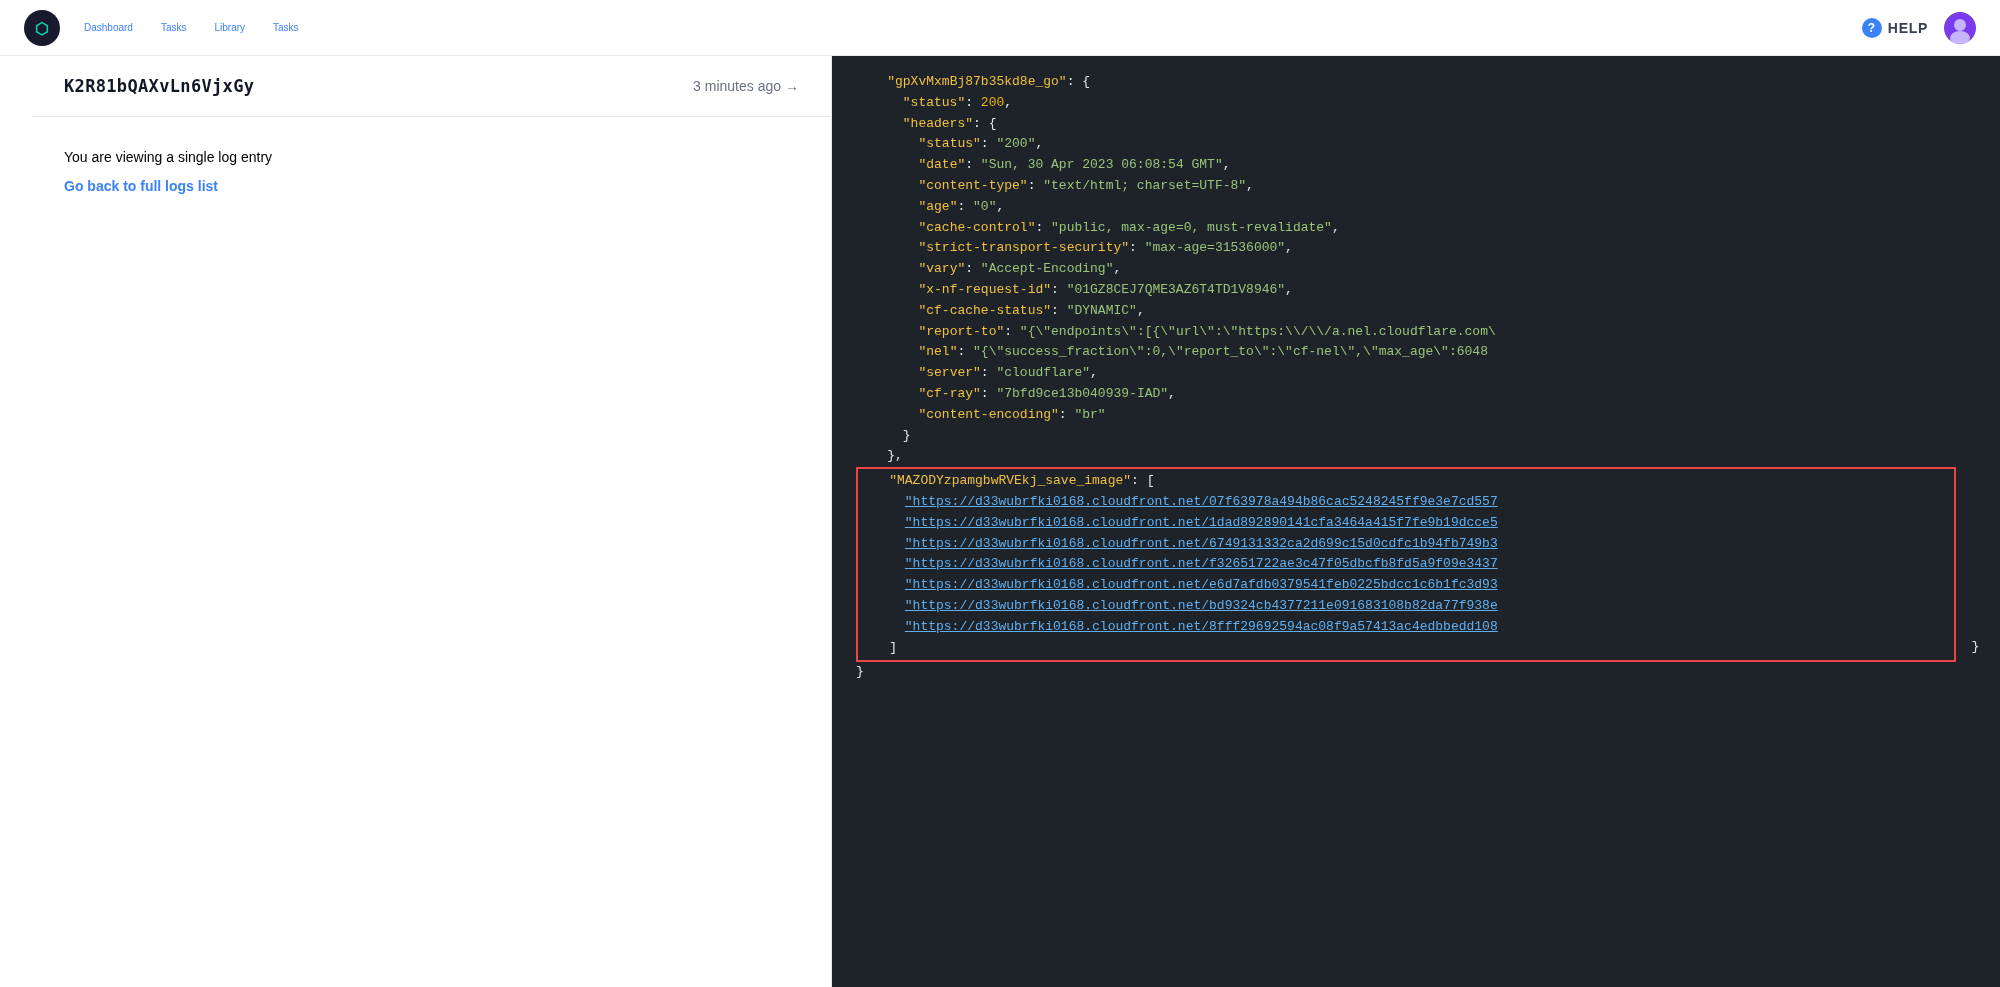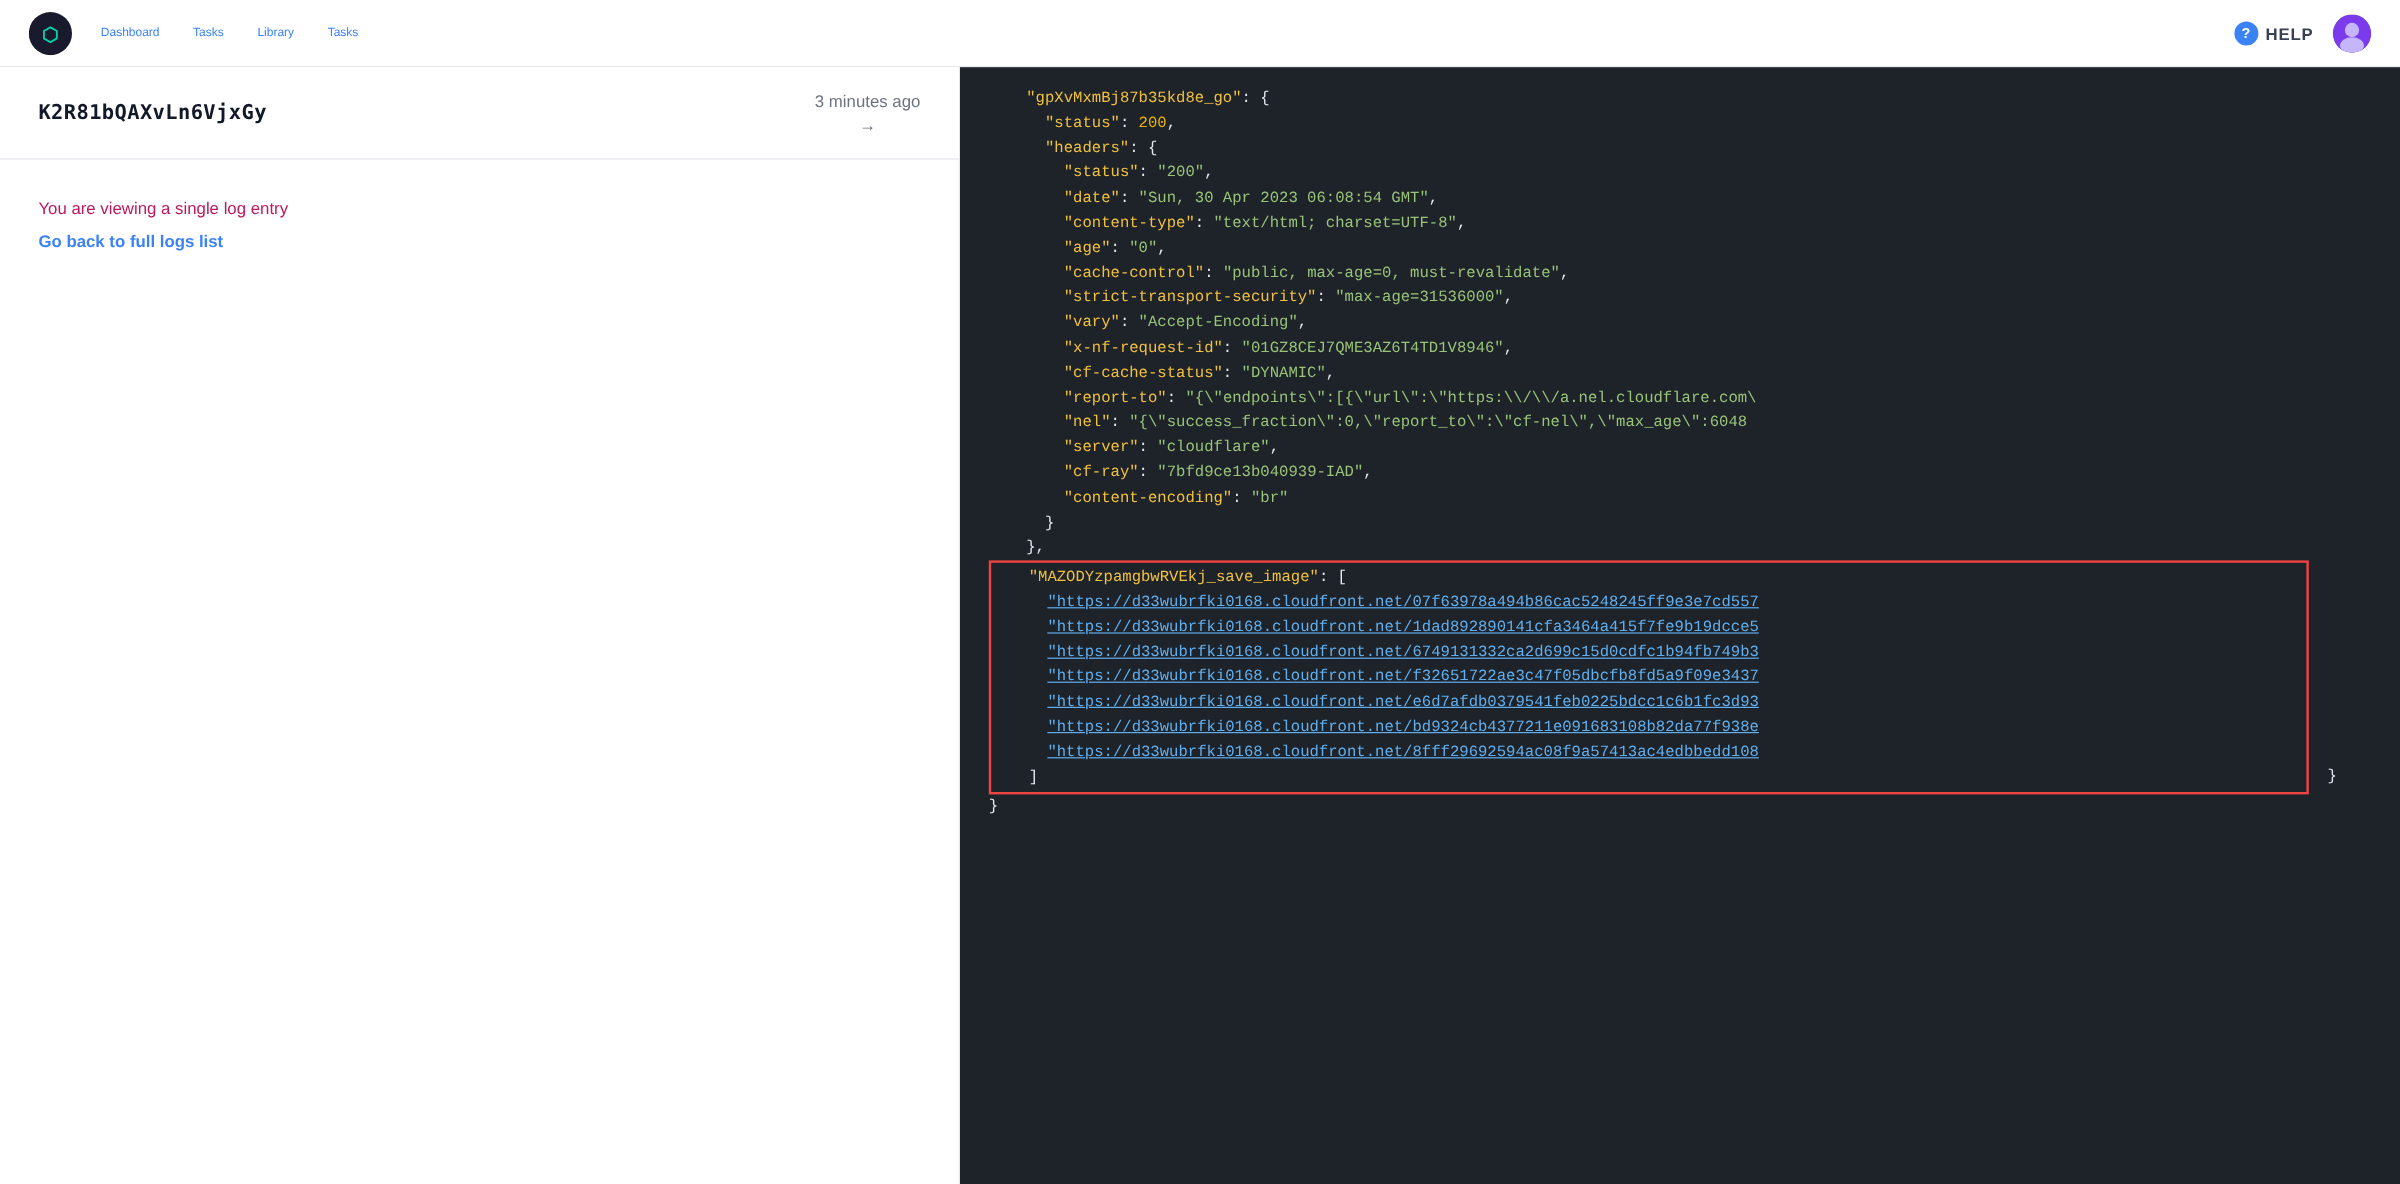--- a/index.html
+++ b/index.html
@@ -72,20 +72,21 @@
       height: calc(987px - 56px);
     }
 
     
     .left-panel {
       width: 800px;
       min-width: 800px;
       border-right: 1px solid #e5e7eb;
       display: flex;
       flex-direction: column;
+      margin-left: 32px;
     }
     .log-header {
       display: flex;
       align-items: center;
       justify-content: space-between;
       padding: 20px 32px;
       border-bottom: 1px solid #e5e7eb;
       background: #fff;
     }
     .log-id {
@@ -96,32 +97,31 @@
       letter-spacing: 0.02em;
     }
     .log-time {
       font-size: 14px;
       color: #374151;
       display: flex;
       align-items: center;
       gap: 4px;
       cursor: pointer;
       color: #6b7280;
-      flex-direction: column;
     }
     .log-time-arrow {
       font-size: 14px;
     }
 
     .log-info {
       padding: 32px 32px 16px;
     }
     .log-viewing-text {
       font-size: 14px;
-      color: #be185d;
+      color: #000000;
       margin-bottom: 12px;
     }
     .go-back-link {
       font-size: 14px;
       color: #3b82f6;
       cursor: pointer;
       text-decoration: none;
       font-weight: bold;
     }
 

